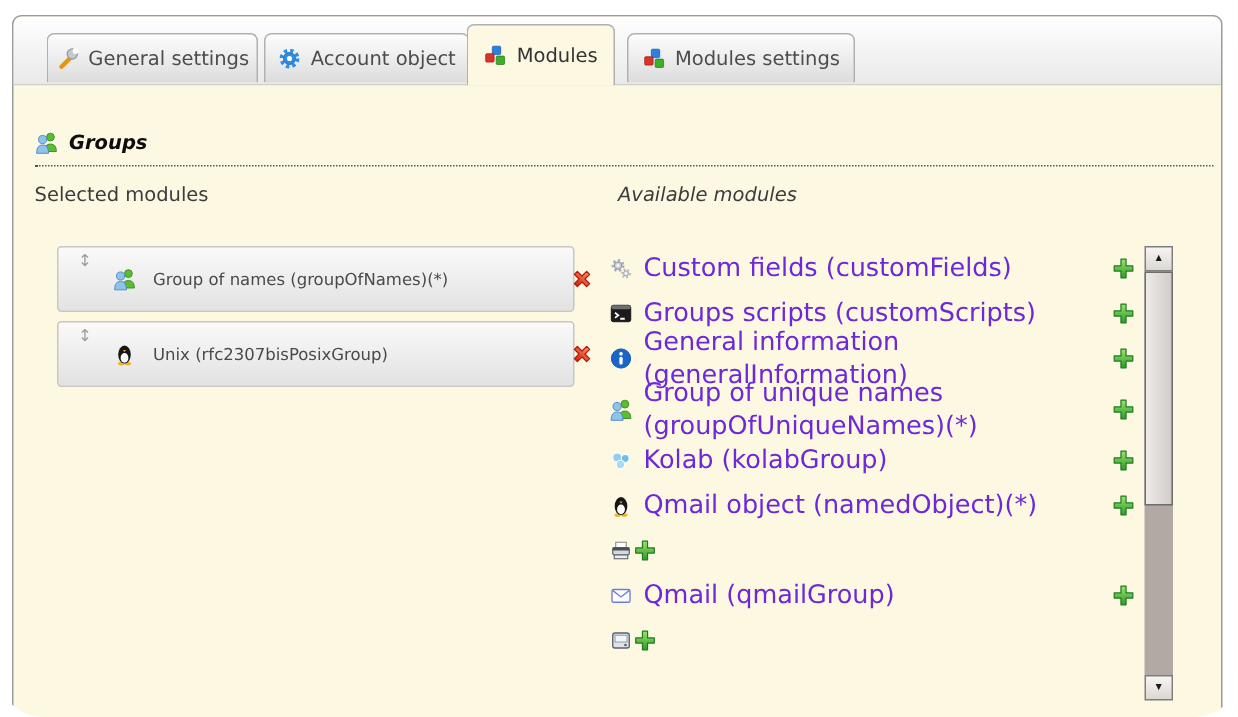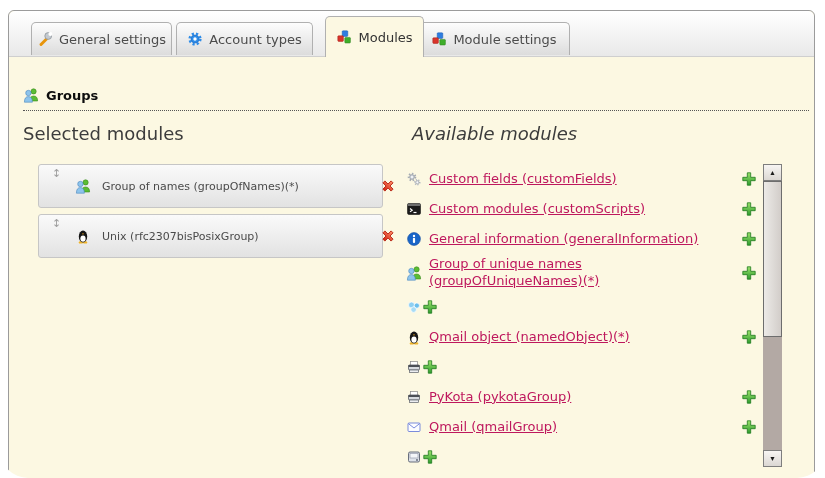--- a/index.html
+++ b/index.html
@@ -13,50 +13,50 @@
   
   .tabbar{position:relative;height:45px;background:linear-gradient(#ffffff,#e9e9e9);
           border-radius:6px 6px 0 0;border-bottom:1px solid #cfcfcf;box-sizing:content-box;}
   .tab{position:absolute;top:11px;height:33px;box-sizing:border-box;
        border:1px solid #b0b0b0;border-bottom:none;border-radius:5px 5px 0 0;
        background:linear-gradient(#fdfdfd,#dcdcdc);
        display:flex;align-items:center;justify-content:center;gap:6px;
        font-size:13px;color:#4c4c4c;white-space:nowrap;cursor:pointer;z-index:1;}
   .tab.active{top:5px;height:41px;background:#fcf8e2;color:#333;z-index:3;}
   .tab1{left:22px;width:141px}.tab2{left:167px;width:137px}
-  .tab3{left:316px;width:99px}.tab4{left:409px;width:152px}
+  .tab3{left:302px;width:99px}.tab4{left:409px;width:152px}
 
   .ic{width:16px;height:16px;flex:none;display:block;}
 
   
   .section-head{position:absolute;left:14px;top:76px;width:786px;padding-bottom:7px;
                 border-bottom:1px dotted #555;display:flex;align-items:center;gap:7px;
-                font-weight:bold;font-size:13px;color:#0d0d0d;}
-
-  .col-label{position:absolute;font-size:18px;color:#3c3c3c;}
+                font-weight:bold;font-size:13px;color:#0d0d0d;font-style:italic;}
+
+  .col-label{position:absolute;font-size:13px;color:#3c3c3c;}
   .sel-label{left:14px;top:112px;}
   .avail-label{left:403px;top:112px;font-style:italic;}
 
   
   .sel-box{position:absolute;left:29px;width:345px;height:44px;box-sizing:border-box;
            border:1px solid #c6c6c6;border-radius:3px;
            background:linear-gradient(#fafafa,#e2e2e2);
            display:flex;align-items:center;cursor:move;}
   .sel-box.b1{top:153px}.sel-box.b2{top:203px}
   .drag-handle{position:absolute;left:13px;top:3px;font-size:11px;color:#9e9e9e;line-height:1;cursor:ns-resize;}
   .sel-box .ic{margin-left:36px;}
   .sel-box .lbl{margin-left:11px;font-size:11px;color:#4a4a4a;}
   .del-btn{position:absolute;right:22px;top:50%;transform:translateY(-50%);cursor:pointer;
            width:16px;height:16px;background:none;border:none;padding:0;}
 
   
   .avail{position:absolute;left:397px;top:153px;width:351px;}
   .arow{display:flex;align-items:center;}
   .arow.h30{height:30px}.arow.h38{height:38px}
-  .arow .lbl{flex:1;margin-left:7px;padding-right:12px;font-size:13px;color:#be185d;line-height:1.3;text-decoration:underline;}
+  .arow .lbl{flex:1;margin-left:7px;padding-right:12px;font-size:17px;color:#6d28d9;line-height:1.3;}
   .add-btn{width:16px;height:16px;background:none;border:none;padding:0;cursor:pointer;flex:none;}
 
   
   .sbar{position:absolute;left:754px;top:153px;width:19px;height:303px;}
   .sb-btn{position:absolute;left:0;width:19px;height:17px;box-sizing:border-box;
           background:linear-gradient(#f7f5f3,#dbd7d3);border:1px solid #7e7e7e;
           display:flex;align-items:center;justify-content:center;
           font-size:7px;color:#1a1a1a;cursor:pointer;padding:0;}
   .sb-up{top:0}.sb-down{bottom:0}
   .sb-track{position:absolute;left:0;top:17px;height:269px;width:19px;box-sizing:border-box;
@@ -162,33 +162,33 @@
       <div class="tab tab1">
         <svg class="ic">
             <use href="#sym-wrench"></use>
           </svg>
         <span>General settings</span>
       </div>
       <div class="tab tab2">
         <svg class="ic">
             <use href="#sym-gearblue"></use>
           </svg>
-        <span>Account types</span>
+        <span>Account object</span>
       </div>
       <div class="tab tab3 active">
         <svg class="ic">
             <use href="#sym-blocks"></use>
           </svg>
         <span>Modules</span>
       </div>
       <div class="tab tab4">
         <svg class="ic">
             <use href="#sym-blocks"></use>
           </svg>
-        <span>Module settings</span>
+        <span>Modules settings</span>
       </div>
     </div>
 
     <div class="section-head">
       <svg class="ic">
           <use href="#sym-people"></use>
         </svg>
       <span>Groups</span>
     </div>
 
@@ -229,21 +229,21 @@
         <button class="add-btn">
           <svg class="ic">
               <use href="#sym-plus"></use>
             </svg>
           </button>
       </div>
       <div class="arow h30">
         <svg class="ic">
             <use href="#sym-terminal"></use>
           </svg>
-        <span class="lbl">Custom modules (customScripts)</span>
+        <span class="lbl">Groups scripts (customScripts)</span>
         <button class="add-btn">
           <svg class="ic">
               <use href="#sym-plus"></use>
             </svg>
           </button>
       </div>
       <div class="arow h30">
         <svg class="ic">
             <use href="#sym-info"></use>
           </svg>
@@ -262,20 +262,21 @@
         <button class="add-btn">
           <svg class="ic">
               <use href="#sym-plus"></use>
             </svg>
           </button>
       </div>
       <div class="arow h30">
         <svg class="ic">
             <use href="#sym-kolab"></use>
           </svg>
+        <span class="lbl">Kolab (kolabGroup)</span>
         <button class="add-btn">
           <svg class="ic">
               <use href="#sym-plus"></use>
             </svg>
           </button>
       </div>
       <div class="arow h30">
         <svg class="ic">
             <use href="#sym-tux"></use>
           </svg>
@@ -283,31 +284,20 @@
         <button class="add-btn">
           <svg class="ic">
               <use href="#sym-plus"></use>
             </svg>
           </button>
       </div>
       <div class="arow h30">
         <svg class="ic">
             <use href="#sym-printer"></use>
           </svg>
-        <button class="add-btn">
-          <svg class="ic">
-              <use href="#sym-plus"></use>
-            </svg>
-          </button>
-      </div>
-      <div class="arow h30">
-        <svg class="ic">
-            <use href="#sym-printer"></use>
-          </svg>
-        <span class="lbl">PyKota (pykotaGroup)</span>
         <button class="add-btn">
           <svg class="ic">
               <use href="#sym-plus"></use>
             </svg>
           </button>
       </div>
       <div class="arow h30">
         <svg class="ic">
             <use href="#sym-envelope"></use>
           </svg>

